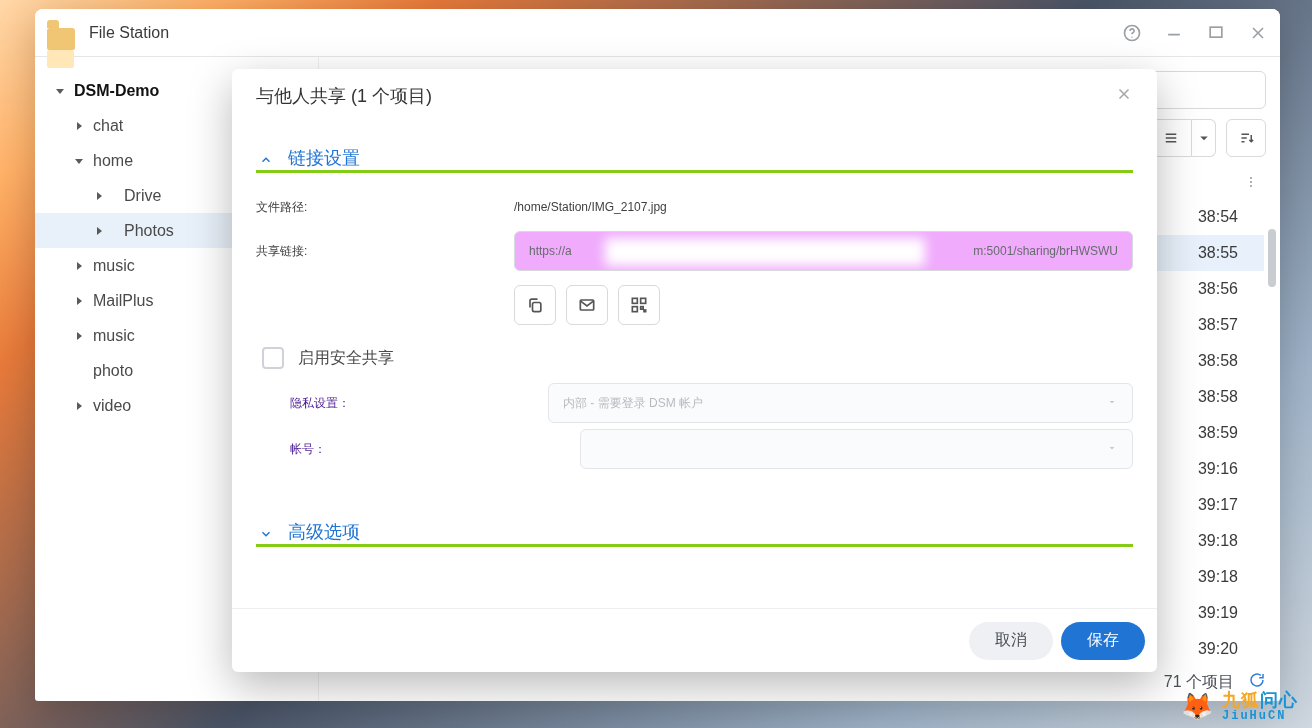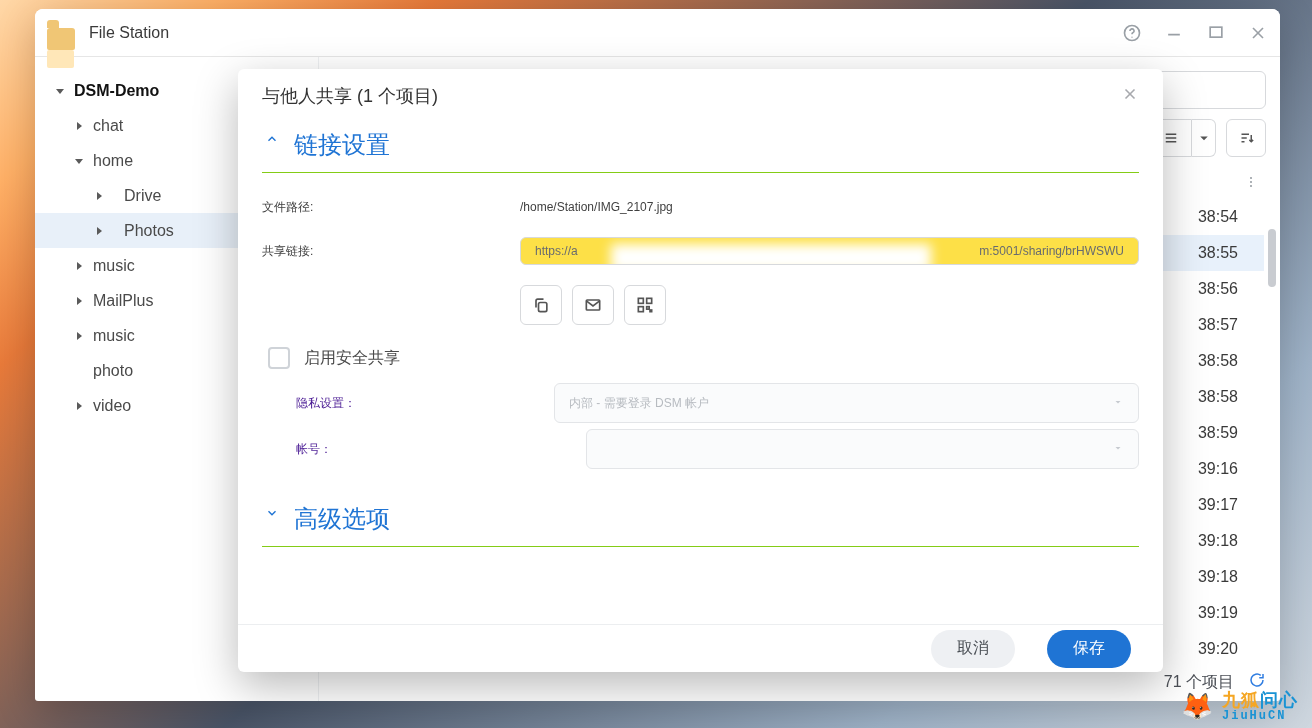--- a/index.html
+++ b/index.html
@@ -59,50 +59,50 @@
 .row { display:flex; height:36px; align-items:center; font-size:16px; }
 .row .time { margin-left:auto; padding-right:26px; color:#3a3a3a; }
 .row.selected { background:#e8f1fb; }
 .custom-sb { position:absolute; right:4px; top:0; width:8px; height:100%; }
 .custom-sb .thumb { position:absolute; left:0; width:8px; background:#c9ccd1; border-radius:4px; }
 
 .footer { height:38px; display:flex; align-items:center; justify-content:flex-end; gap:14px; padding:0 14px; color:#4c5057; font-size:16px; }
 .footer svg { width:18px; height:18px; color:#2f7de1; }
 
 
-.modal { position:absolute; left:203px; top:60px; width:925px; height:603px; background:#fff; border-radius:6px; box-shadow:0 14px 44px rgba(0,0,0,.28); display:flex; flex-direction:column; }
+.modal { position:absolute; left:197px; top:60px; width:925px; height:603px; background:#fff; border-radius:6px; box-shadow:0 14px 44px rgba(0,0,0,.28); display:flex; flex-direction:column; }
 .modal-header { height:54px; display:flex; align-items:center; padding:0 24px; font-size:18px; color:#333; }
 .modal-header .close { margin-left:auto; color:#a7a9ad; }
 .modal-header .close svg { width:18px; height:18px; }
 .modal-body { flex:1; overflow:auto; padding: 6px 24px 0 24px; }
 
-.section-head { display:flex; align-items:flex-start; gap:12px; height:44px; border-bottom:1px solid #84cc16; color:#1f74d4; font-size:24px; cursor:default; }
+.section-head { display:flex; align-items:flex-end; gap:12px; height:44px; border-bottom:3px solid #84cc16; color:#1f74d4; font-size:18px; cursor:default; }
 .section-head .chev { width:20px; height:20px; display:flex; align-items:center; justify-content:center; }
 .section-head .chev svg { width:14px; height:14px; }
 
 .section-body { padding: 14px 0 24px 0; }
 .form-row { display:flex; align-items:center; min-height:40px; font-size:12px; }
 .form-row .lbl { width: 258px; color:#3f3f3f; }
 .form-row .lbl.disabled { color:#4c1d95; padding-left:34px; width:292px; }
 .filepath { color:#3f3f3f; }
-.link-box { flex:1; height:28px; border:1px solid #d7d9dc; border-radius:6px; background:#fde047; position:relative; padding:0 14px; display:flex; align-items:center; overflow:hidden; color:#686b6f; }
+.link-box { flex:1; height:40px; border:1px solid #d7d9dc; border-radius:6px; background:#f0abfc; position:relative; padding:0 14px; display:flex; align-items:center; overflow:hidden; color:#686b6f; }
 .link-box .mask { position:absolute; left:90px; top:6px; width:320px; height:28px; background:#fff; filter:blur(6px); }
 
 .icon-row { display:flex; gap:10px; margin:14px 0 22px 258px; }
 .icon-btn { width:42px; height:40px; border:1px solid #d7d9dc; background:#fff; border-radius:6px; display:flex; align-items:center; justify-content:center; color:#555; }
 .icon-btn svg { width:20px; height:20px; }
 
 .check-row { display:flex; align-items:center; gap:14px; margin: 14px 0 14px 6px; font-size:16px; }
 .chk { width:22px; height:22px; border:2px solid #cfd3d8; border-radius:4px; background:#fff; }
 
 .select { flex:1; height:40px; border:1px solid #e3e5e8; background:#fafbfc; border-radius:6px; display:flex; align-items:center; padding:0 14px; color:#b7bbc0; margin-left: 0; }
 .select .sv { flex:1; }
 .select .dd { color:#c6cad0; }
 
-.modal-footer { height:48px; border-top:1px solid #eceef0; display:flex; align-items:center; justify-content:flex-end; gap:32px; padding:0 32px; }
+.modal-footer { height:64px; border-top:1px solid #eceef0; display:flex; align-items:center; justify-content:flex-end; gap:8px; padding:0 12px; }
 .btn { height:38px; padding:0 26px; border-radius:19px; border:none; font-size:16px; cursor:default; }
 .btn.secondary { background:#eef0f3; color:#4a4f55; }
 .btn.primary { background:#1f74d4; color:#fff; }
 
 
 .wm { position:absolute; right:14px; bottom:6px; display:flex; align-items:center; gap:8px; color:#1993d4; font-weight:700; font-family: Arial, sans-serif; }
 .wm .fox { font-size:26px; color:#f5a623; }
 .wm .stack { display:flex; flex-direction:column; line-height:1;font-family:Liberation Mono, monospace; }
 .wm .line1 { font-size:18px; letter-spacing:1px; }
 .wm .line2 { font-size:12px; letter-spacing:2px; color:#1993d4; }

